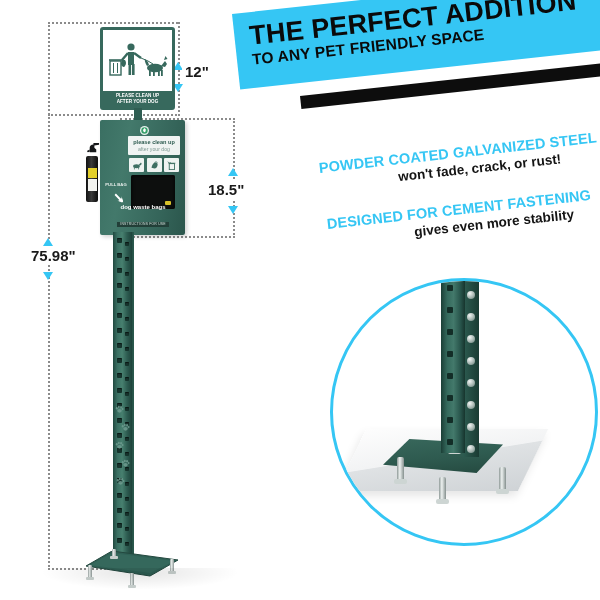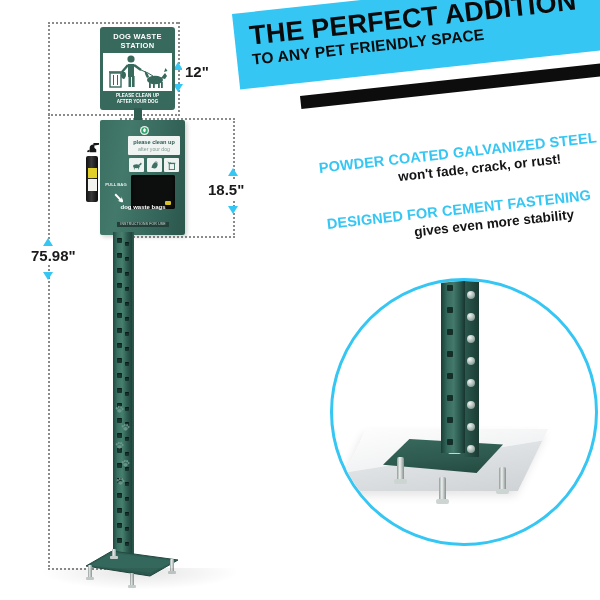--- a/index.html
+++ b/index.html
@@ -162,24 +162,20 @@
 
   <div>
     <div class="arw up" style="left:43px;top:238px;"></div>
     <div class="arw dn" style="left:43px;top:272px;"></div>
     <div class="dimlabel" style="left:28px;top:246px;font-size:15px;">75.98"</div>
   </div>
 
   <div class="product">
 
     <div class="sign">
-      <div class="sign-head">
-        <div>DOG WASTE</div>
-        <div>STATION</div>
-      </div>
       <div class="sign-pict">
         <svg width="62" height="36" viewBox="0 0 62 36">
 
           <rect x="3" y="19" width="11" height="14" fill="none" stroke="#37695d" stroke-width="1.4"></rect>
           <line x1="2" y1="18" x2="15" y2="18" stroke="#37695d" stroke-width="1.6"></line>
           <line x1="6.5" y1="21" x2="6.5" y2="31" stroke="#37695d" stroke-width="1"></line>
           <line x1="10.5" y1="21" x2="10.5" y2="31" stroke="#37695d" stroke-width="1"></line>
 
           <circle cx="24" cy="5" r="3.6" fill="#37695d"></circle>
           <rect x="21" y="10" width="6" height="13" fill="#37695d"></rect>

